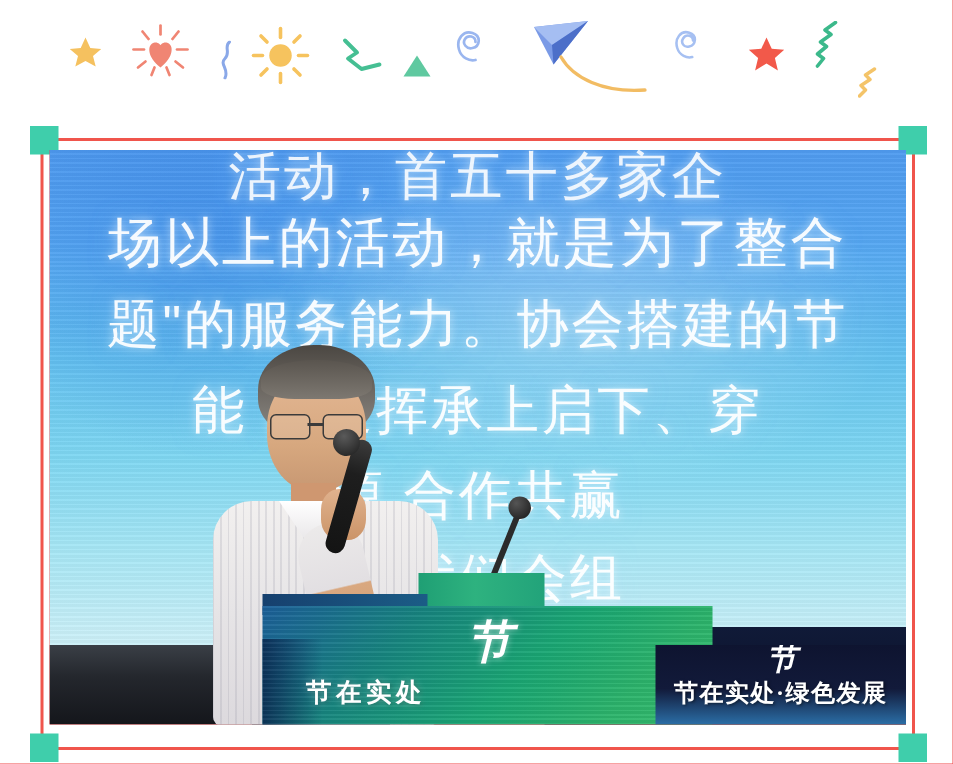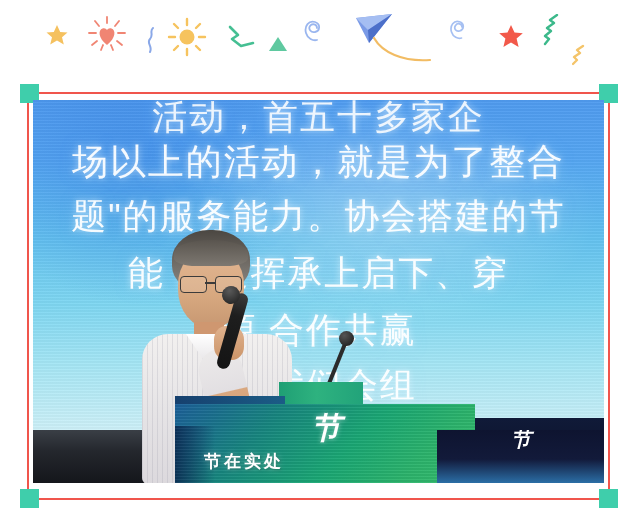--- a/index.html
+++ b/index.html
@@ -312,16 +312,17 @@
       <div class="podium-body">
         <div class="podium-left-dark"></div>
       </div>
       <div class="podium-logo">节</div>
       <div class="podium-line1">节在实处</div>
 
     </div>
 
     <div class="br-banner">
       <div class="br-logo">节</div>
+      <div class="br-text">节在实处·绿色发展</div>
     </div>
 
   </div>
 </div>
 
 </body></html>

